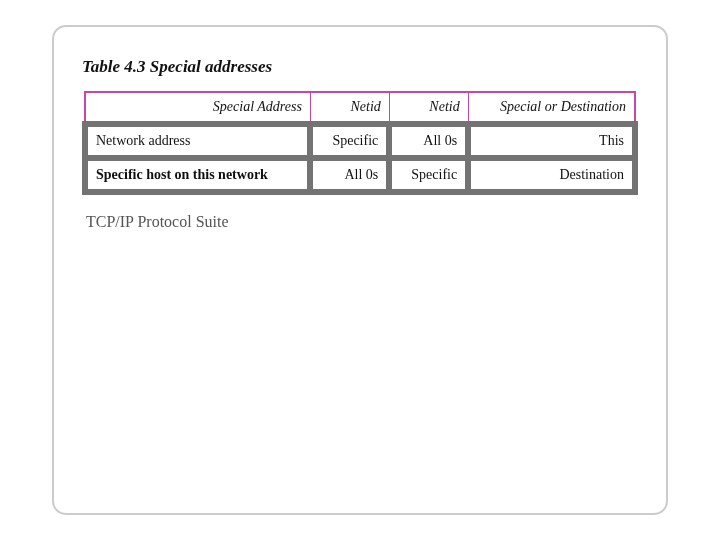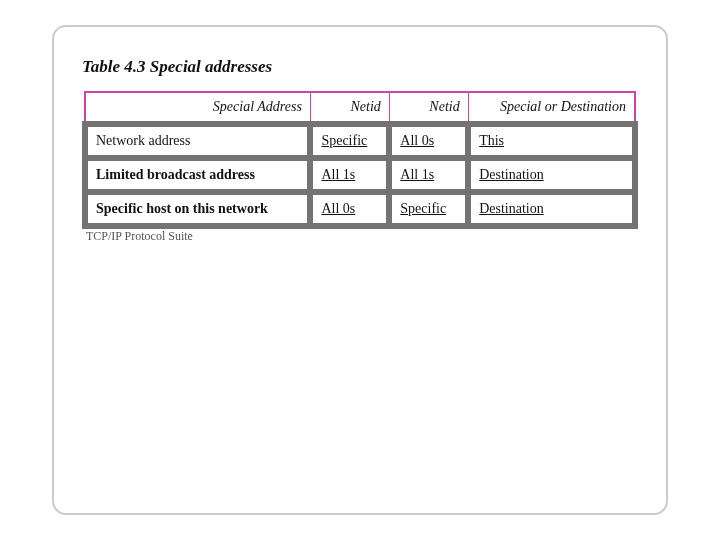--- a/index.html
+++ b/index.html
@@ -56,30 +56,30 @@
       border: 6px solid #737373;
       padding: 6px 8px;
       color: #111;
     }
 
     tbody tr td:first-child {
       text-align: left;
     }
 
     tbody tr td:not(:first-child) {
-      text-align: left;
-      text-decoration: underline;
+      text-align: right;
     }
 
     .bold-row td:first-child {
       font-weight: bold;
     }
 
     .footer-text {
-      font-size: 12px;
+      margin-top: 18px;
+      font-size: 16px;
       color: #555;
       font-style: normal;
       padding-left: 4px;
     }
   </style>
 </head>
 <body>
 
 <div class="card">
   <div class="table-title">Table 4.3  Special addresses</div>
@@ -96,26 +96,20 @@
     </thead>
     <tbody>
 
     <tr>
           <td>Network address</td>
           <td>Specific</td>
           <td>All 0s</td>
           <td>This</td>
         </tr>
         <tr class="bold-row">
-          <td>Limited broadcast address</td>
-          <td>All 1s</td>
-          <td>All 1s</td>
-          <td>Destination</td>
-        </tr>
-        <tr class="bold-row">
           <td>Specific host on this network</td>
           <td>All 0s</td>
           <td>Specific</td>
           <td>Destination</td>
         </tr>
       </tbody>
   </table>
 
   <div class="footer-text">TCP/IP Protocol Suite</div>
 </div>

